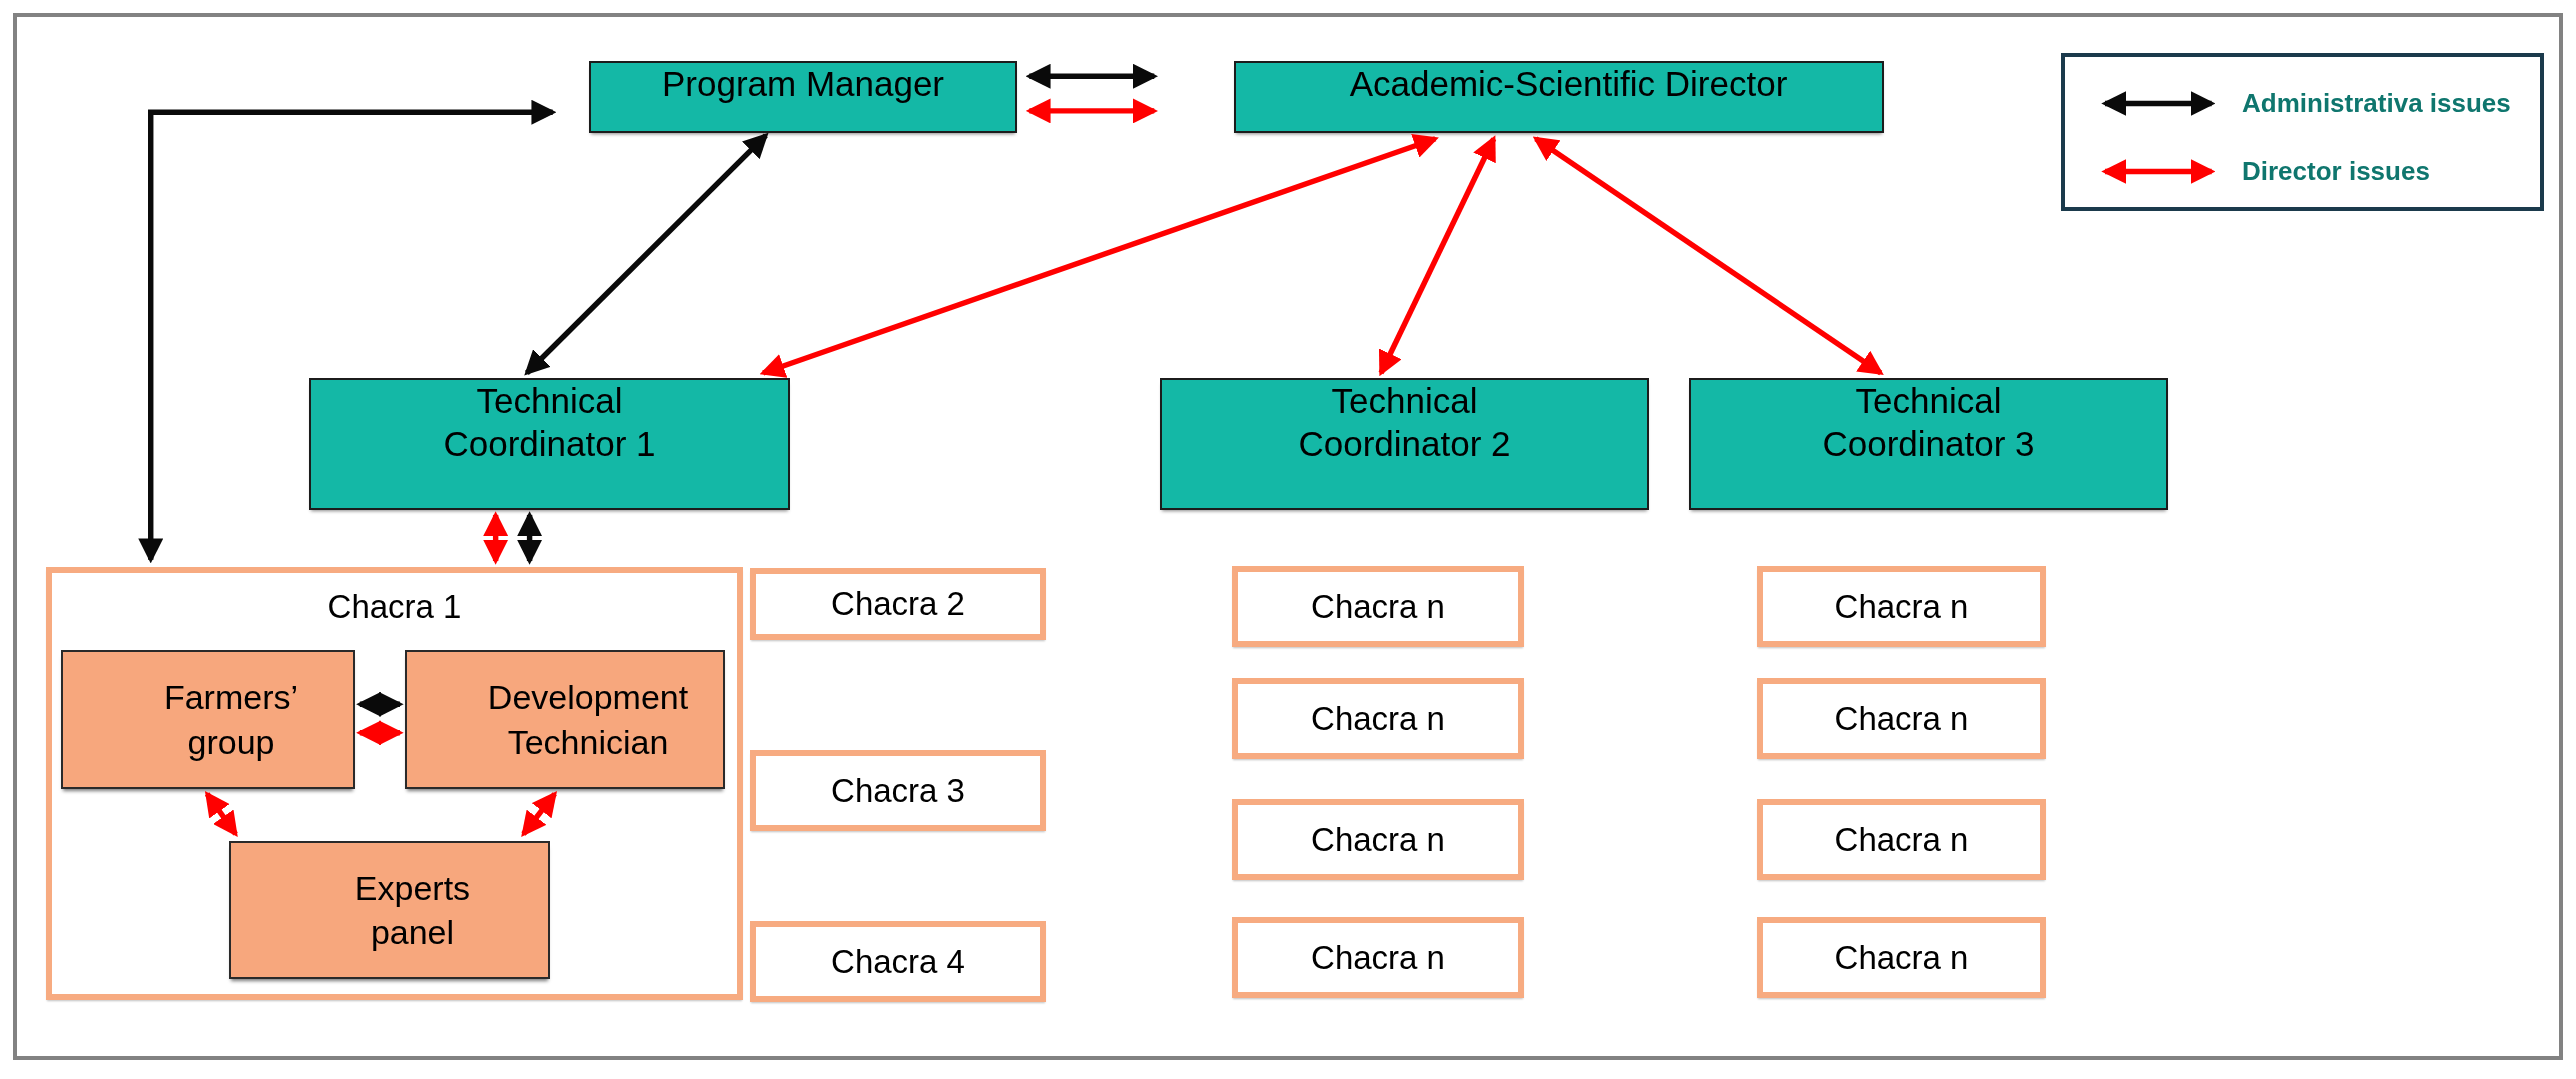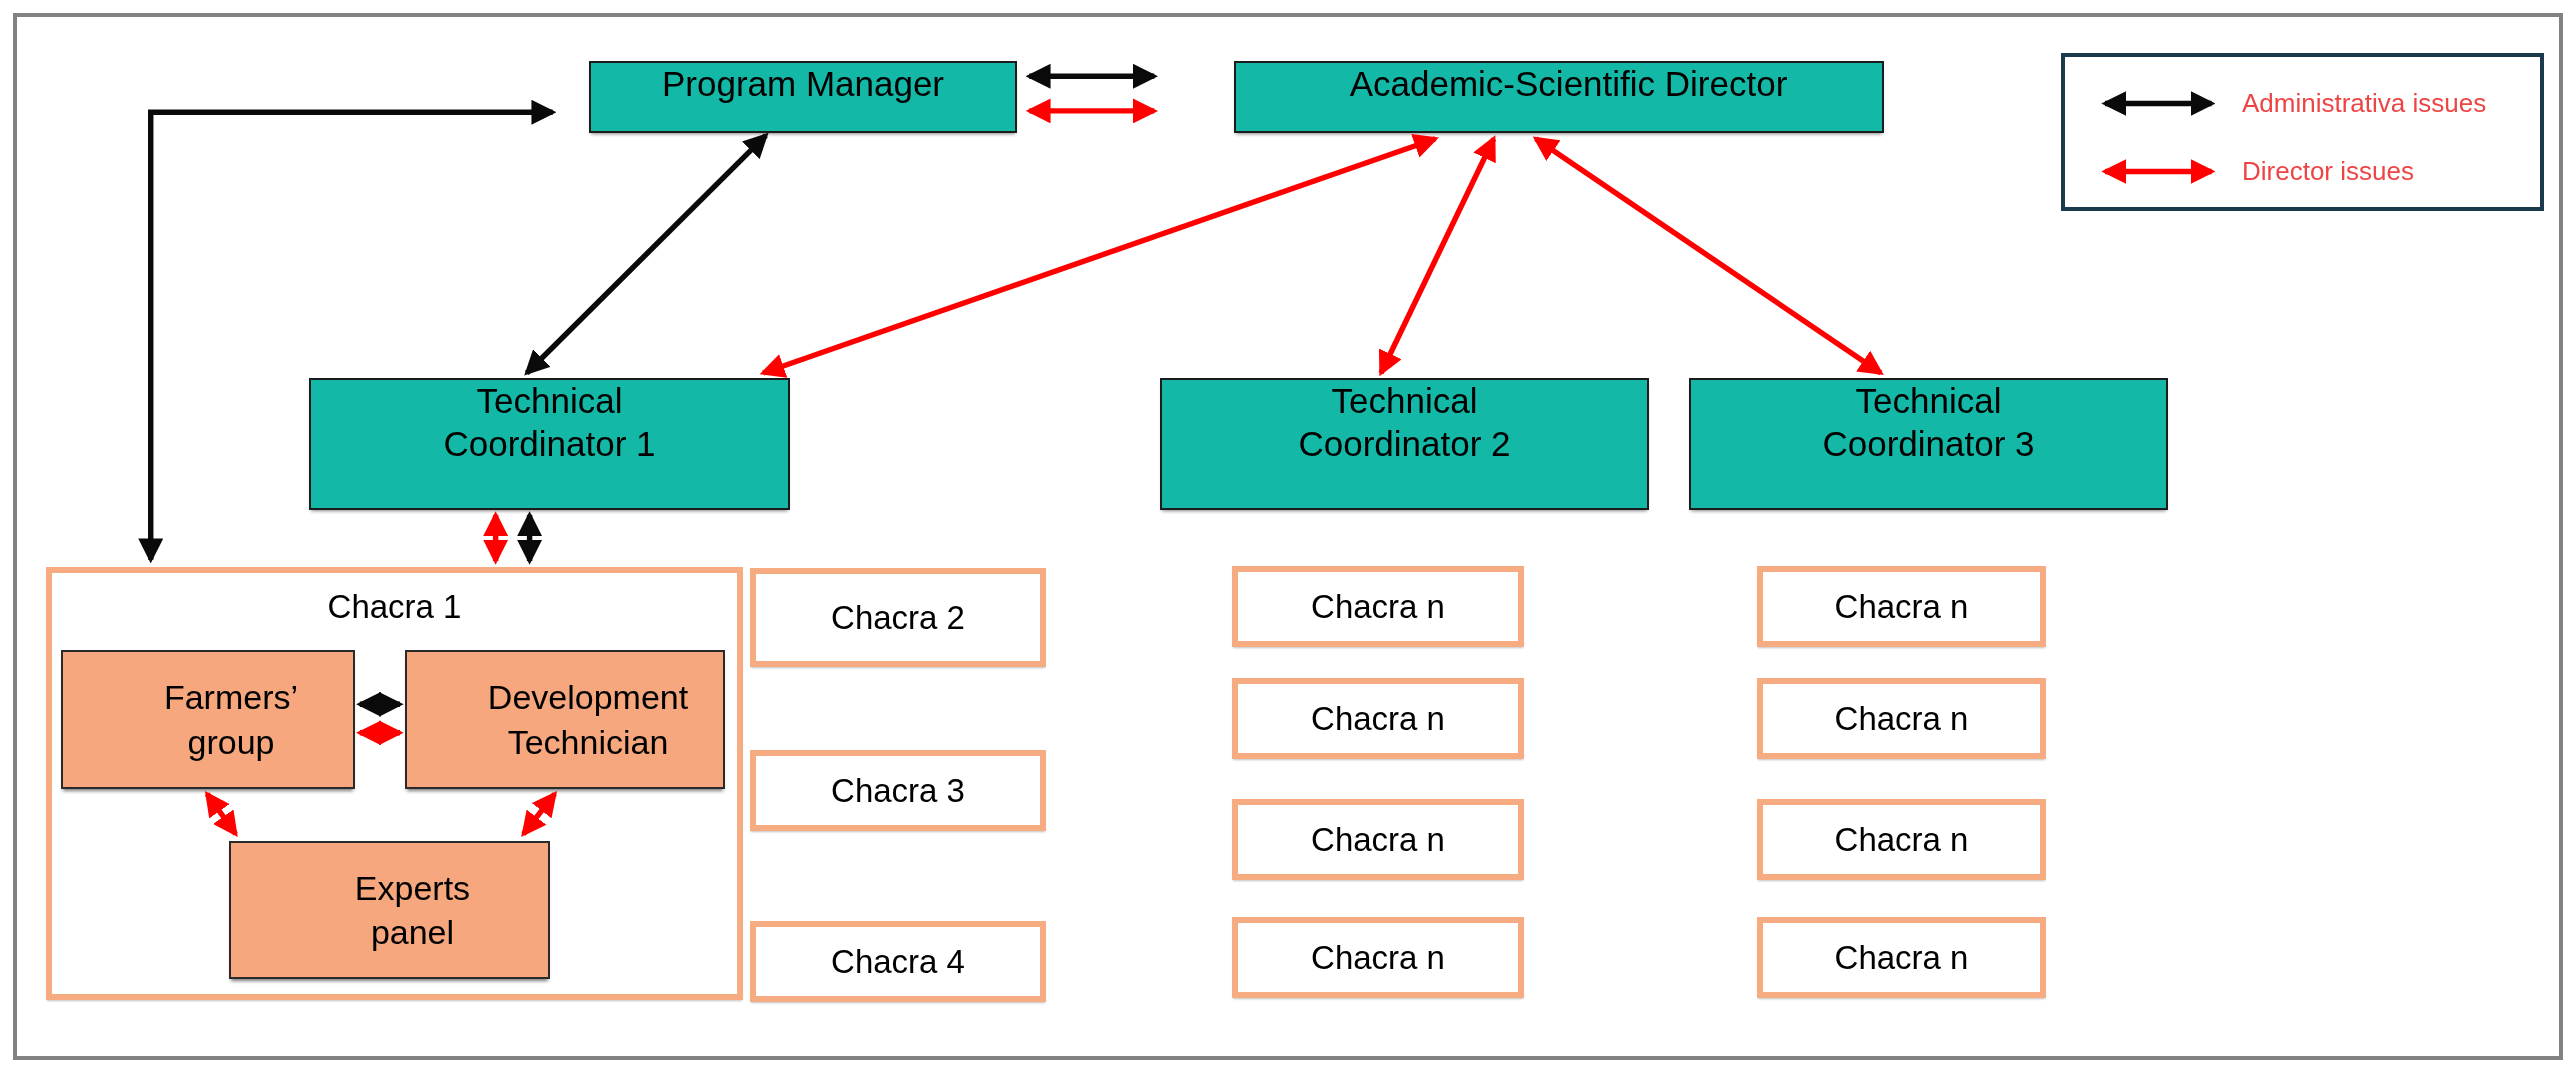--- a/index.html
+++ b/index.html
@@ -38,21 +38,21 @@
     display:flex;align-items:center;justify-content:center;text-align:center;
     box-shadow:0 4.8px 3.4px -2px rgba(0,0,0,0.5);
     font-size:34px;line-height:1.3;white-space:pre-line;z-index:2;padding-left:46px;
   }
   .legend{
     position:absolute;left:2061px;top:53px;width:483px;height:158px;
     border:4.8px solid #1b3a4c;background:#ffffff;box-sizing:border-box;
     padding:33px 0 0 26px;z-index:2;
   }
   .legend-row{display:flex;align-items:center;height:27px;margin-bottom:41px;}
-  .legend-row .lbl{font-size:26px;margin-left:15px;color:#ef4444;}
+  .legend-row .lbl{font-size:26px;margin-left:15px;color:#0f766e;font-weight:bold;}
   .overlay{position:absolute;left:0;top:0;width:2576px;height:1080px;z-index:3;pointer-events:none;}
   .ln{fill:none;}
   .ln.k{stroke:#0a0a0a;stroke-width:8;}
   .ln.r{stroke:#ff0000;stroke-width:8;}
 </style>
 </head>
 <body>
 
 <div class="stage">
 
@@ -103,21 +103,21 @@
   </div>
   <div class="fbox" style="left:405px;top:650px;width:320px;height:139px;">
     <span>Development
 Technician</span>
   </div>
   <div class="fbox" style="left:229px;top:841px;width:321px;height:138px;">
     <span>Experts
 panel</span>
   </div>
 
-  <div class="obox" style="left:750px;top:568px;width:296px;height:99px;">
+  <div class="obox" style="left:750px;top:568px;width:296px;height:72px;">
     <span>Chacra 2</span>
   </div>
   <div class="obox" style="left:750px;top:750px;width:296px;height:81px;align-items:center;">
     <span>Chacra 3</span>
   </div>
   <div class="obox" style="left:750px;top:921px;width:296px;height:81px;">
     <span>Chacra 4</span>
   </div>
 
   <div class="obox" style="left:1232px;top:566px;width:292px;height:81px;">

